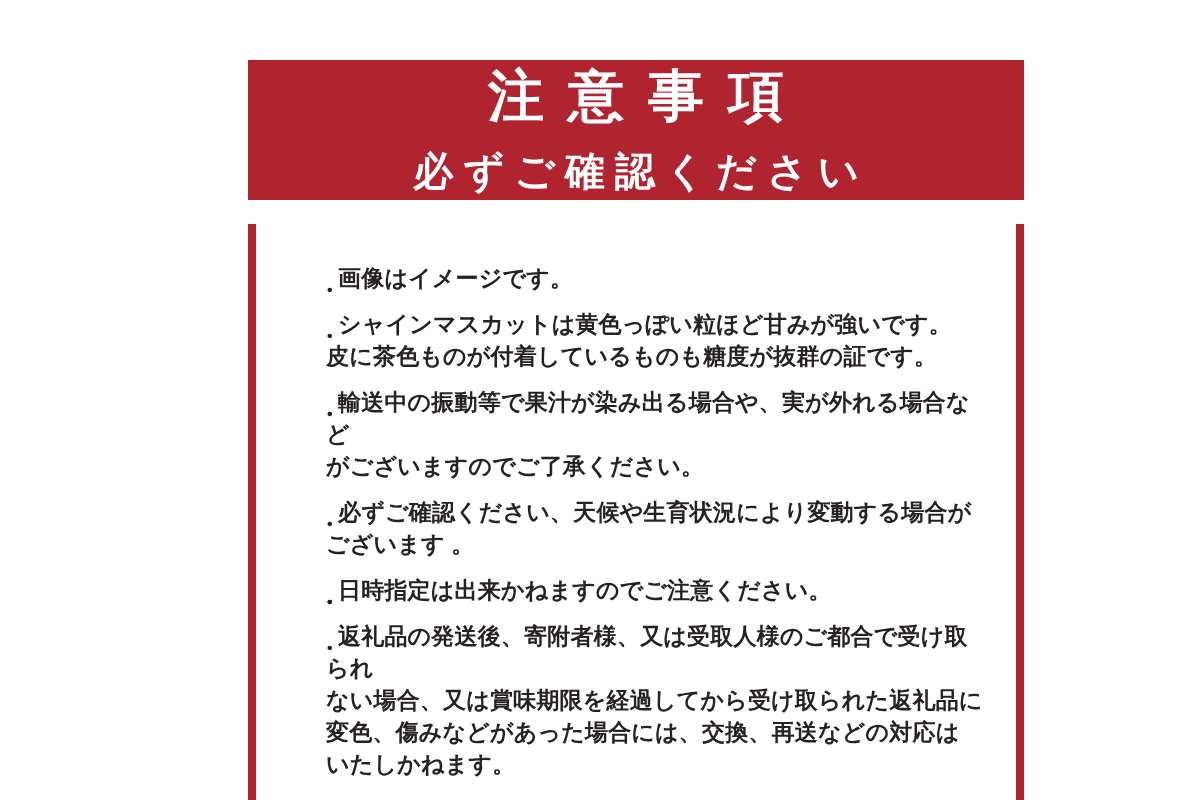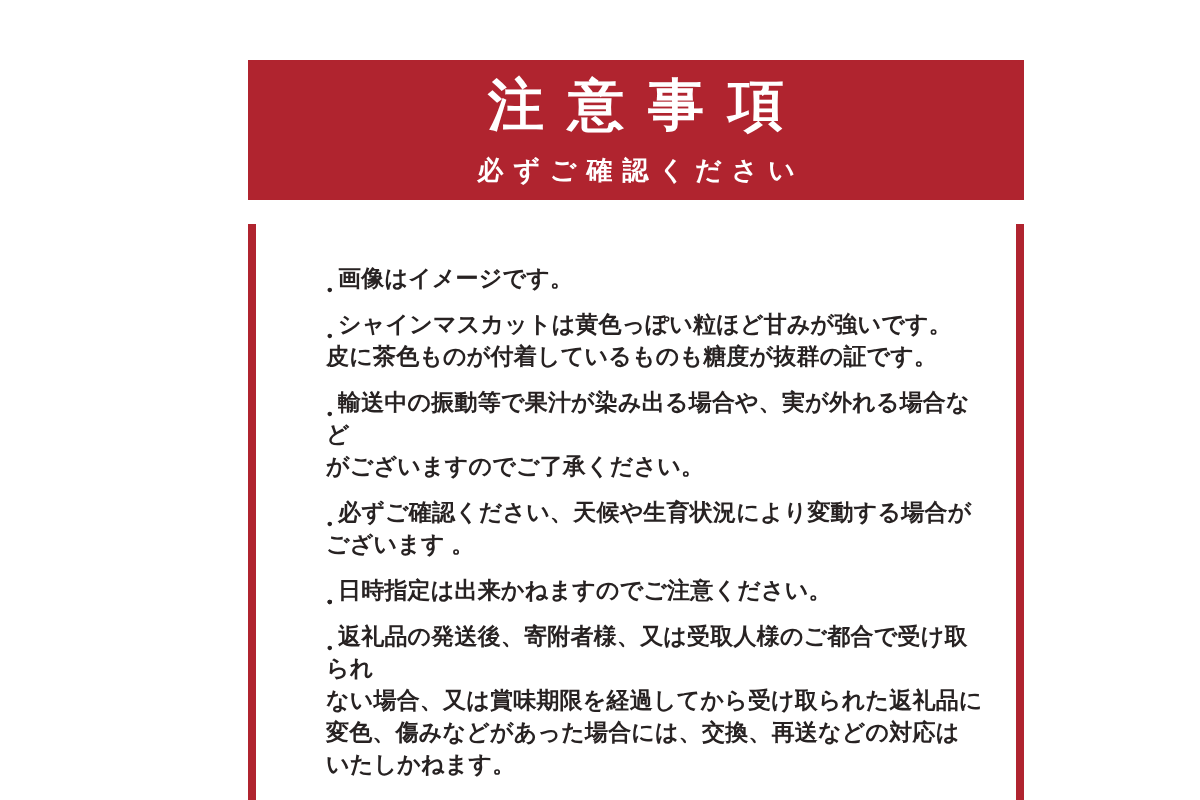--- a/index.html
+++ b/index.html
@@ -32,21 +32,21 @@
   }
   .title{
     font-size:56px;
     font-weight:bold;
     letter-spacing:24px;
     padding-left:24px; 
     line-height:1.1;
   }
   .subtitle{
     margin-top:8px;
-    font-size:26px;
+    font-size:40px;
     font-weight:bold;
     letter-spacing:10px;
     padding-left:10px;
     line-height:1.2;
   }
   .content{
     flex:1 1 auto;
     background:#FFFFFF;
     border-left:8px solid var(--accent-red);
     border-right:8px solid var(--accent-red);

